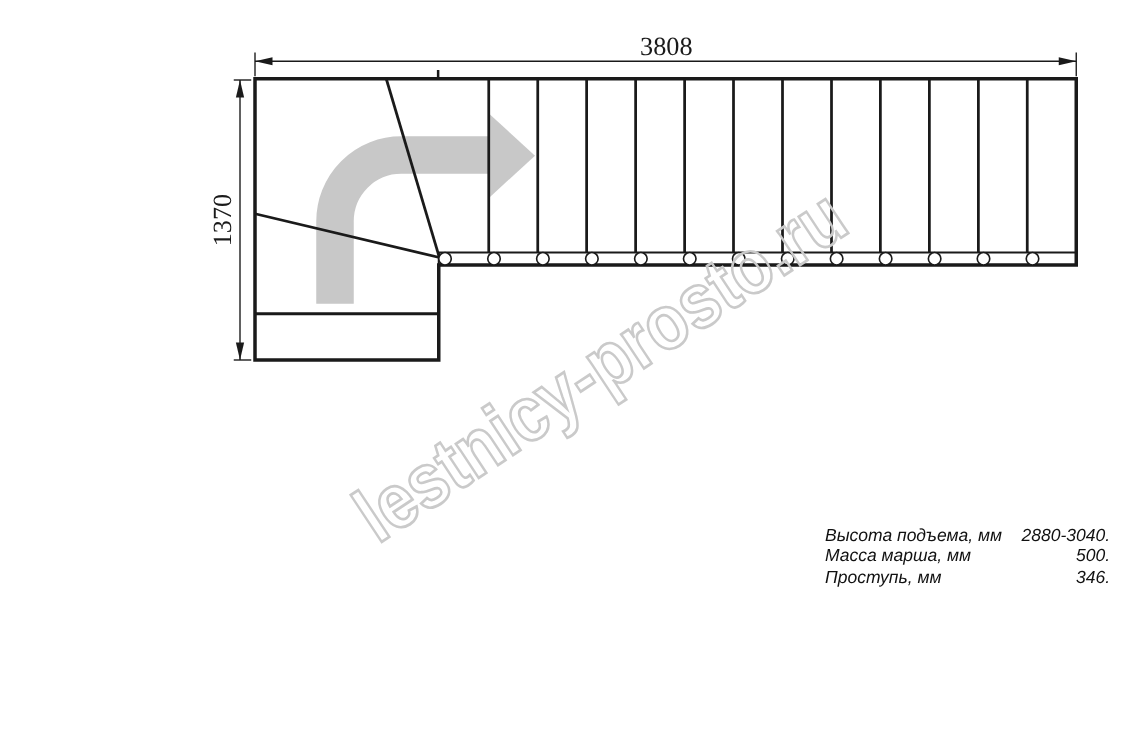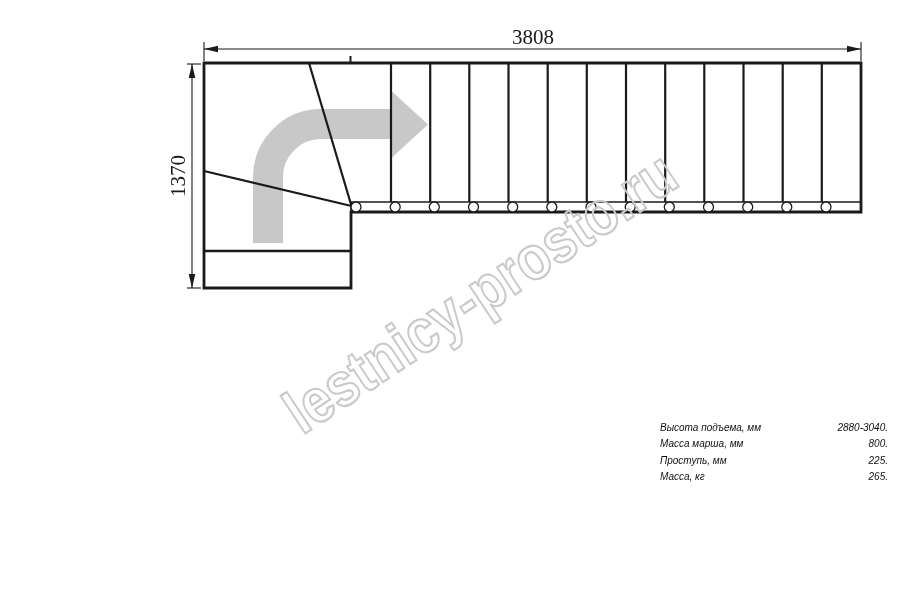--- a/index.html
+++ b/index.html
@@ -32,21 +32,21 @@
     fill: none;
     stroke-width: 2.2px;
   }
 
   
   .specs {
     position: absolute;
     left: 616px; top: 420px;
     width: 228px;
     font-style: italic;
-    font-size: 10px;
+    font-size: 14px;
     line-height: 16.3px;
     color: #111111;
   }
   .spec-row { display: flex; justify-content: space-between; height: 16.3px; }
   .spec-label { white-space: nowrap; }
   .spec-value { white-space: nowrap; text-align: center; }
 </style>
 </head>
 <body>
 
@@ -127,25 +127,21 @@
     <text class="watermark" transform="translate(448 310) rotate(-33.5)" text-anchor="middle" textLength="455" lengthAdjust="spacingAndGlyphs" stroke="#cacaca">lestnicy-prosto.ru</text>
   </svg>
 
   <div class="specs">
     <div class="spec-row">
       <span class="spec-label">Высота подъема, мм</span>
       <span class="spec-value">2880-3040.</span>
     </div>
     <div class="spec-row">
       <span class="spec-label">Масса марша, мм</span>
-      <span class="spec-value">800.</span>
+      <span class="spec-value">500.</span>
     </div>
     <div class="spec-row">
       <span class="spec-label">Проступь, мм</span>
-      <span class="spec-value">225.</span>
-    </div>
-    <div class="spec-row">
-      <span class="spec-label">Масса, кг</span>
-      <span class="spec-value">265.</span>
+      <span class="spec-value">346.</span>
     </div>
   </div>
 
 </div>
 
 </body></html>

